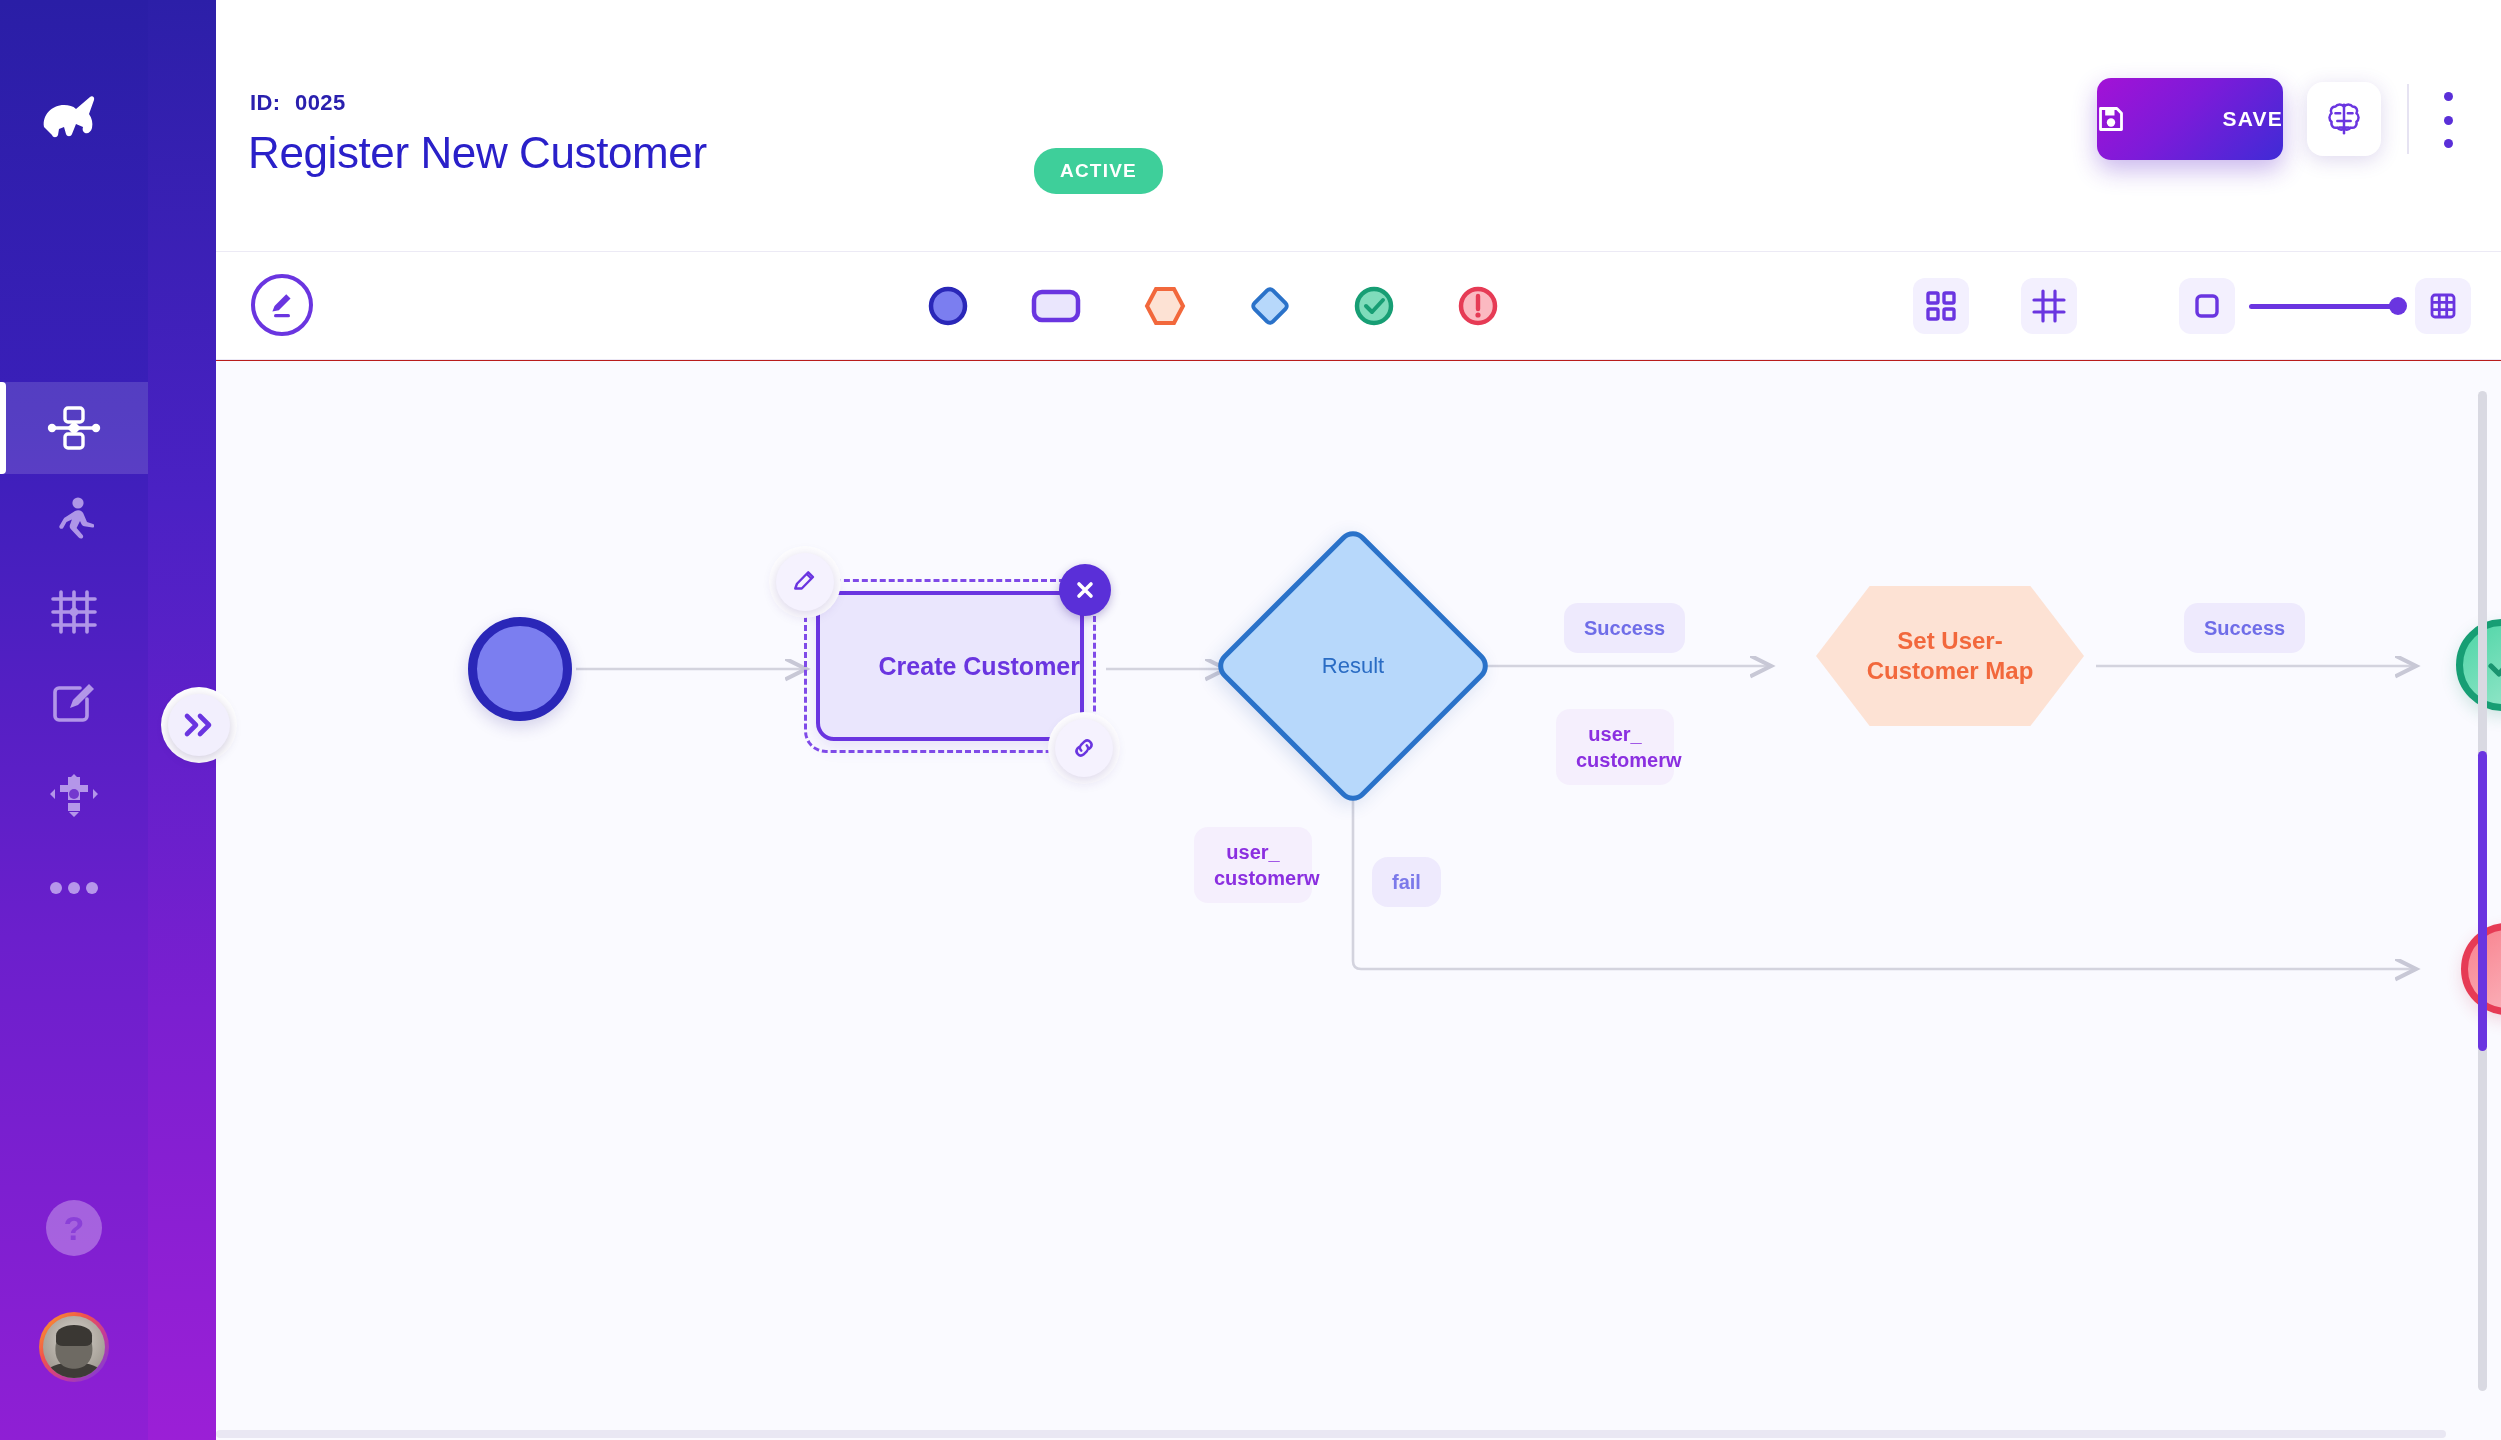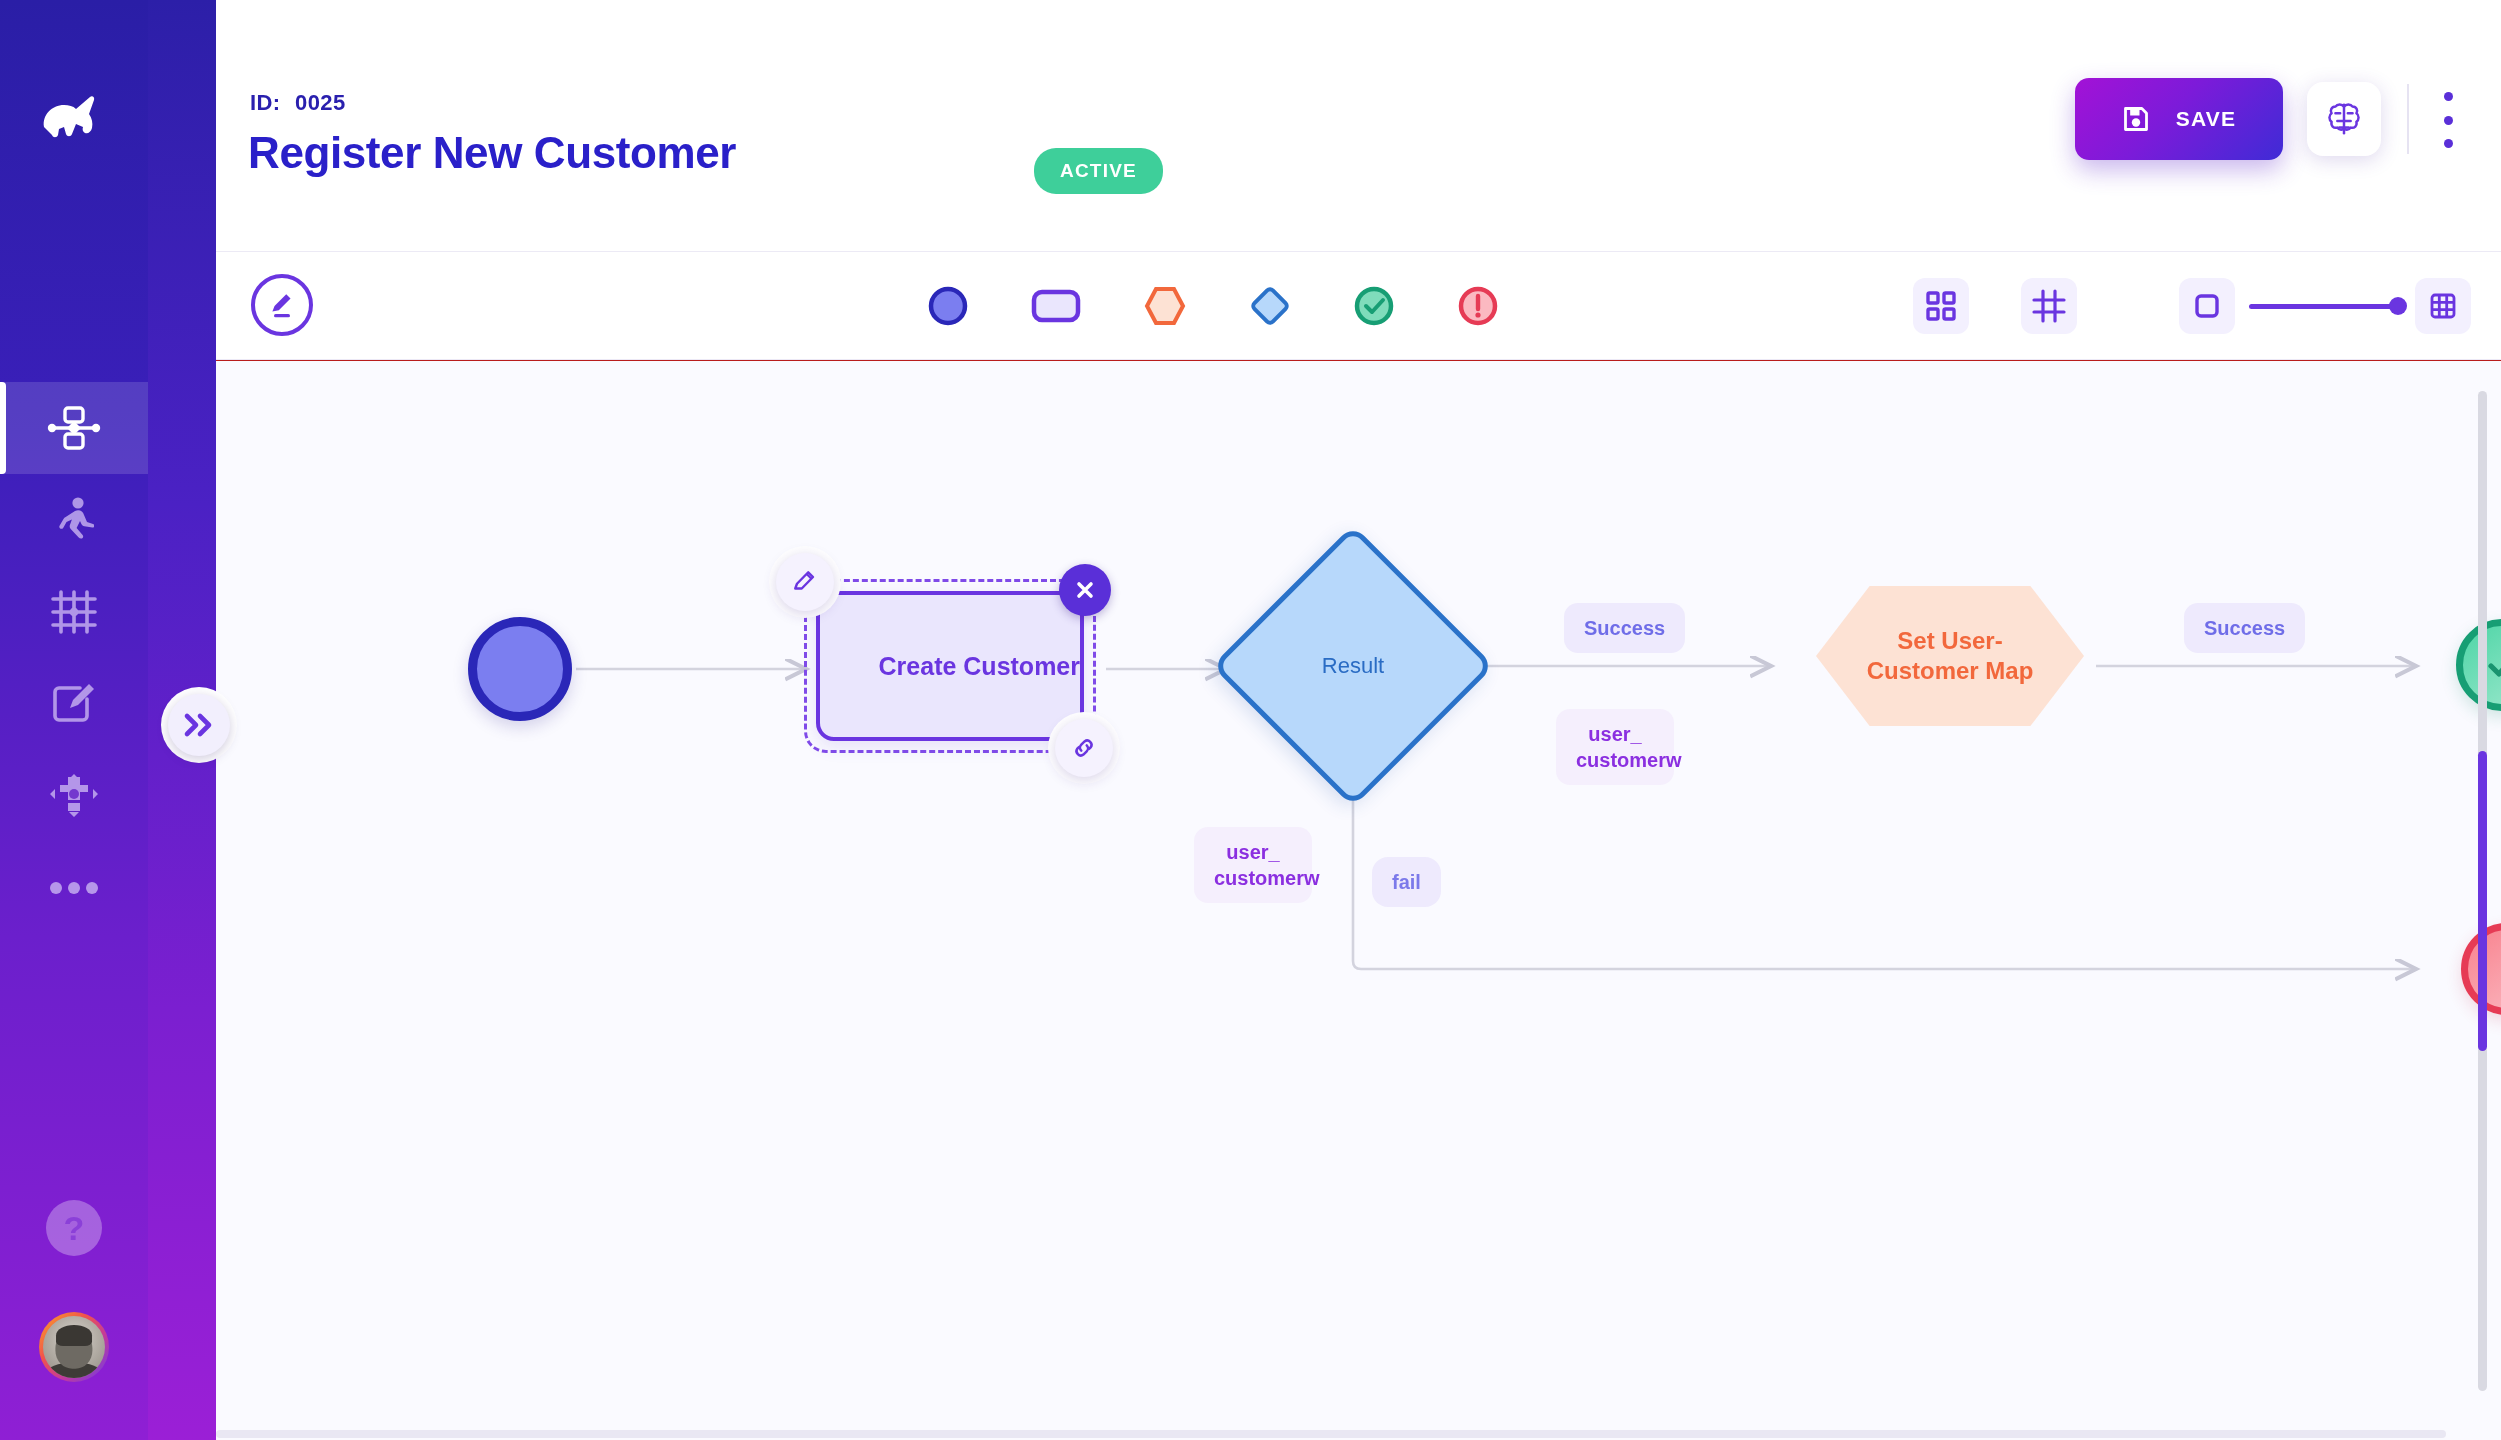--- a/index.html
+++ b/index.html
@@ -89,33 +89,33 @@
     position:relative; height: 252px; width:100%; background:#fff;
     border-bottom: 1px solid #eceaf5;
   }
   .id-line {
     position:absolute; left: 34px; top: 90px;
     font-size: 22px; font-weight: 700; color:#2a20ae; letter-spacing:.4px;
   }
   .id-line .id-val { margin-left: 8px; }
   .page-title {
     position:absolute; left: 32px; top: 128px;
-    font-size: 44px; font-weight: 700; color:#2a20c9; letter-spacing:-.4px;
+    font-size: 44px; font-weight: 400; color:#2a20c9; letter-spacing:-.4px;
   }
   .status-badge {
     position:absolute; left: 818px; top: 148px;
     background:#3ecf9a; color:#fff; font-size:19px; font-weight:700;
     letter-spacing:1.2px; padding: 12px 26px; border-radius: 22px;
   }
   .save-btn {
     position:absolute; right: 218px; top: 78px;
-    width: 208px; height: 82px; border-radius: 14px;
+    width: 186px; height: 82px; border-radius: 14px;
     background: linear-gradient(135deg,#a312d6 0%, #7c1bd9 45%, #3f2bd6 100%);
     box-shadow: 0 10px 24px rgba(90,30,200,.32);
-    display:flex; align-items:center; justify-content:center; gap: 26px;
+    display:flex; align-items:center; justify-content:space-between; gap: 26px;
     color:#fff; font-size:21px; font-weight:800; letter-spacing:1.2px;
     cursor:pointer; border:none;
   }
   .brain-btn {
     position:absolute; right: 120px; top: 82px;
     width: 74px; height: 74px; border-radius: 16px; background:#fff;
     box-shadow: 0 4px 20px rgba(70,40,160,.18);
     display:flex;align-items:center;justify-content:center; cursor:pointer;
   }
   .hdr-divider {

